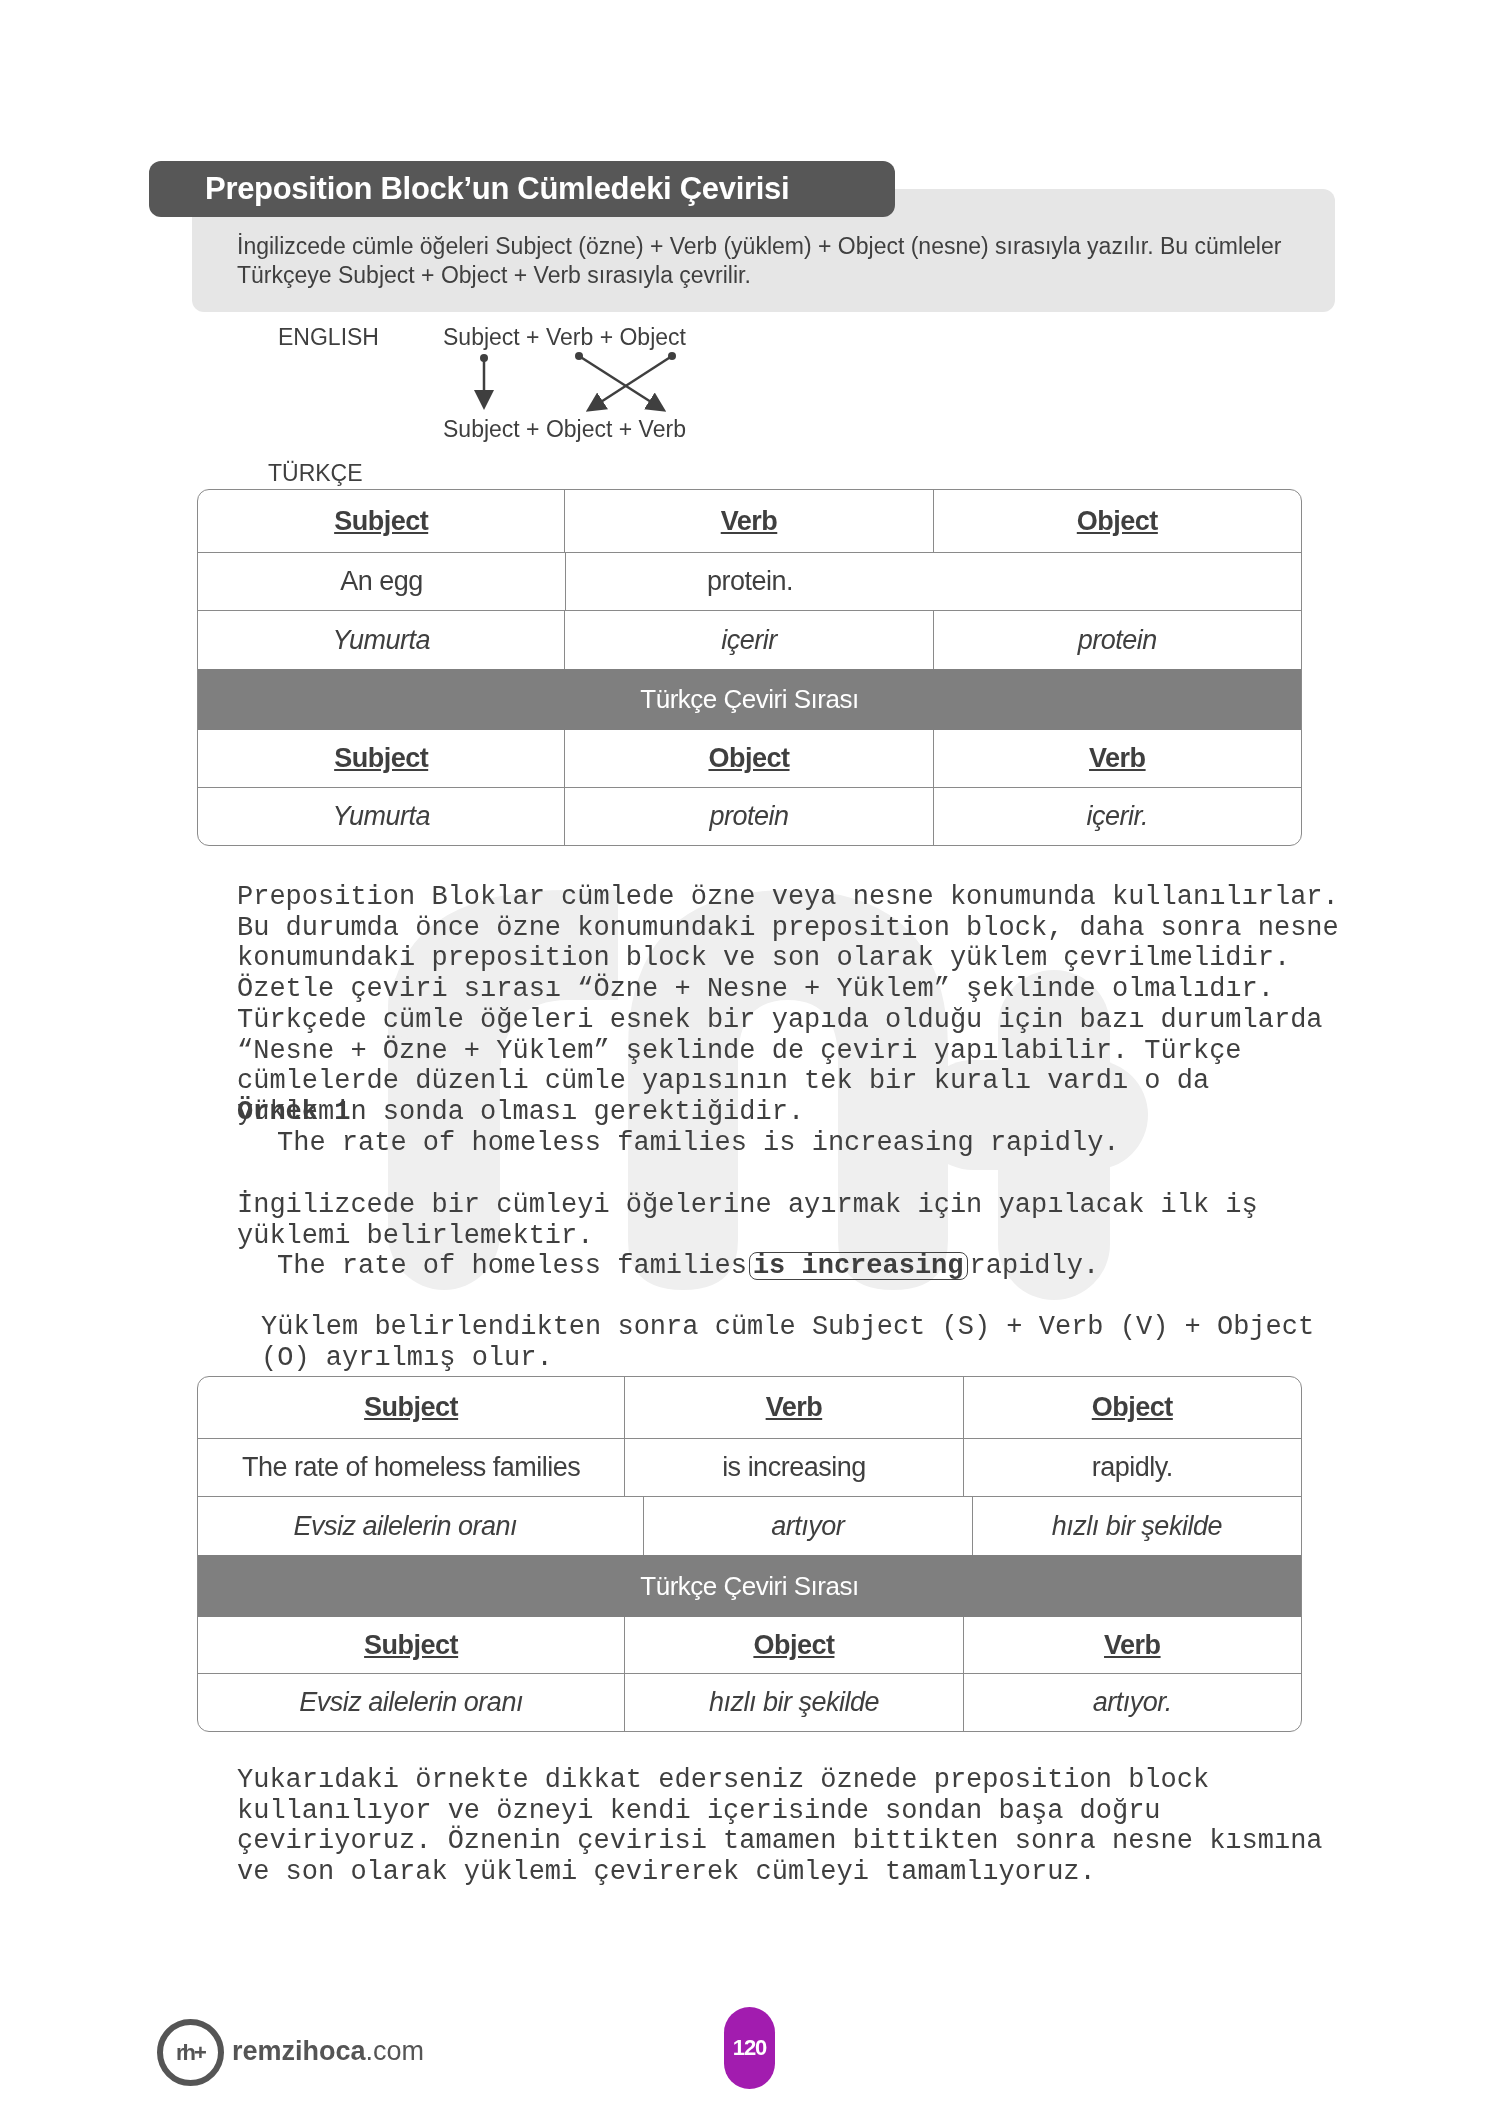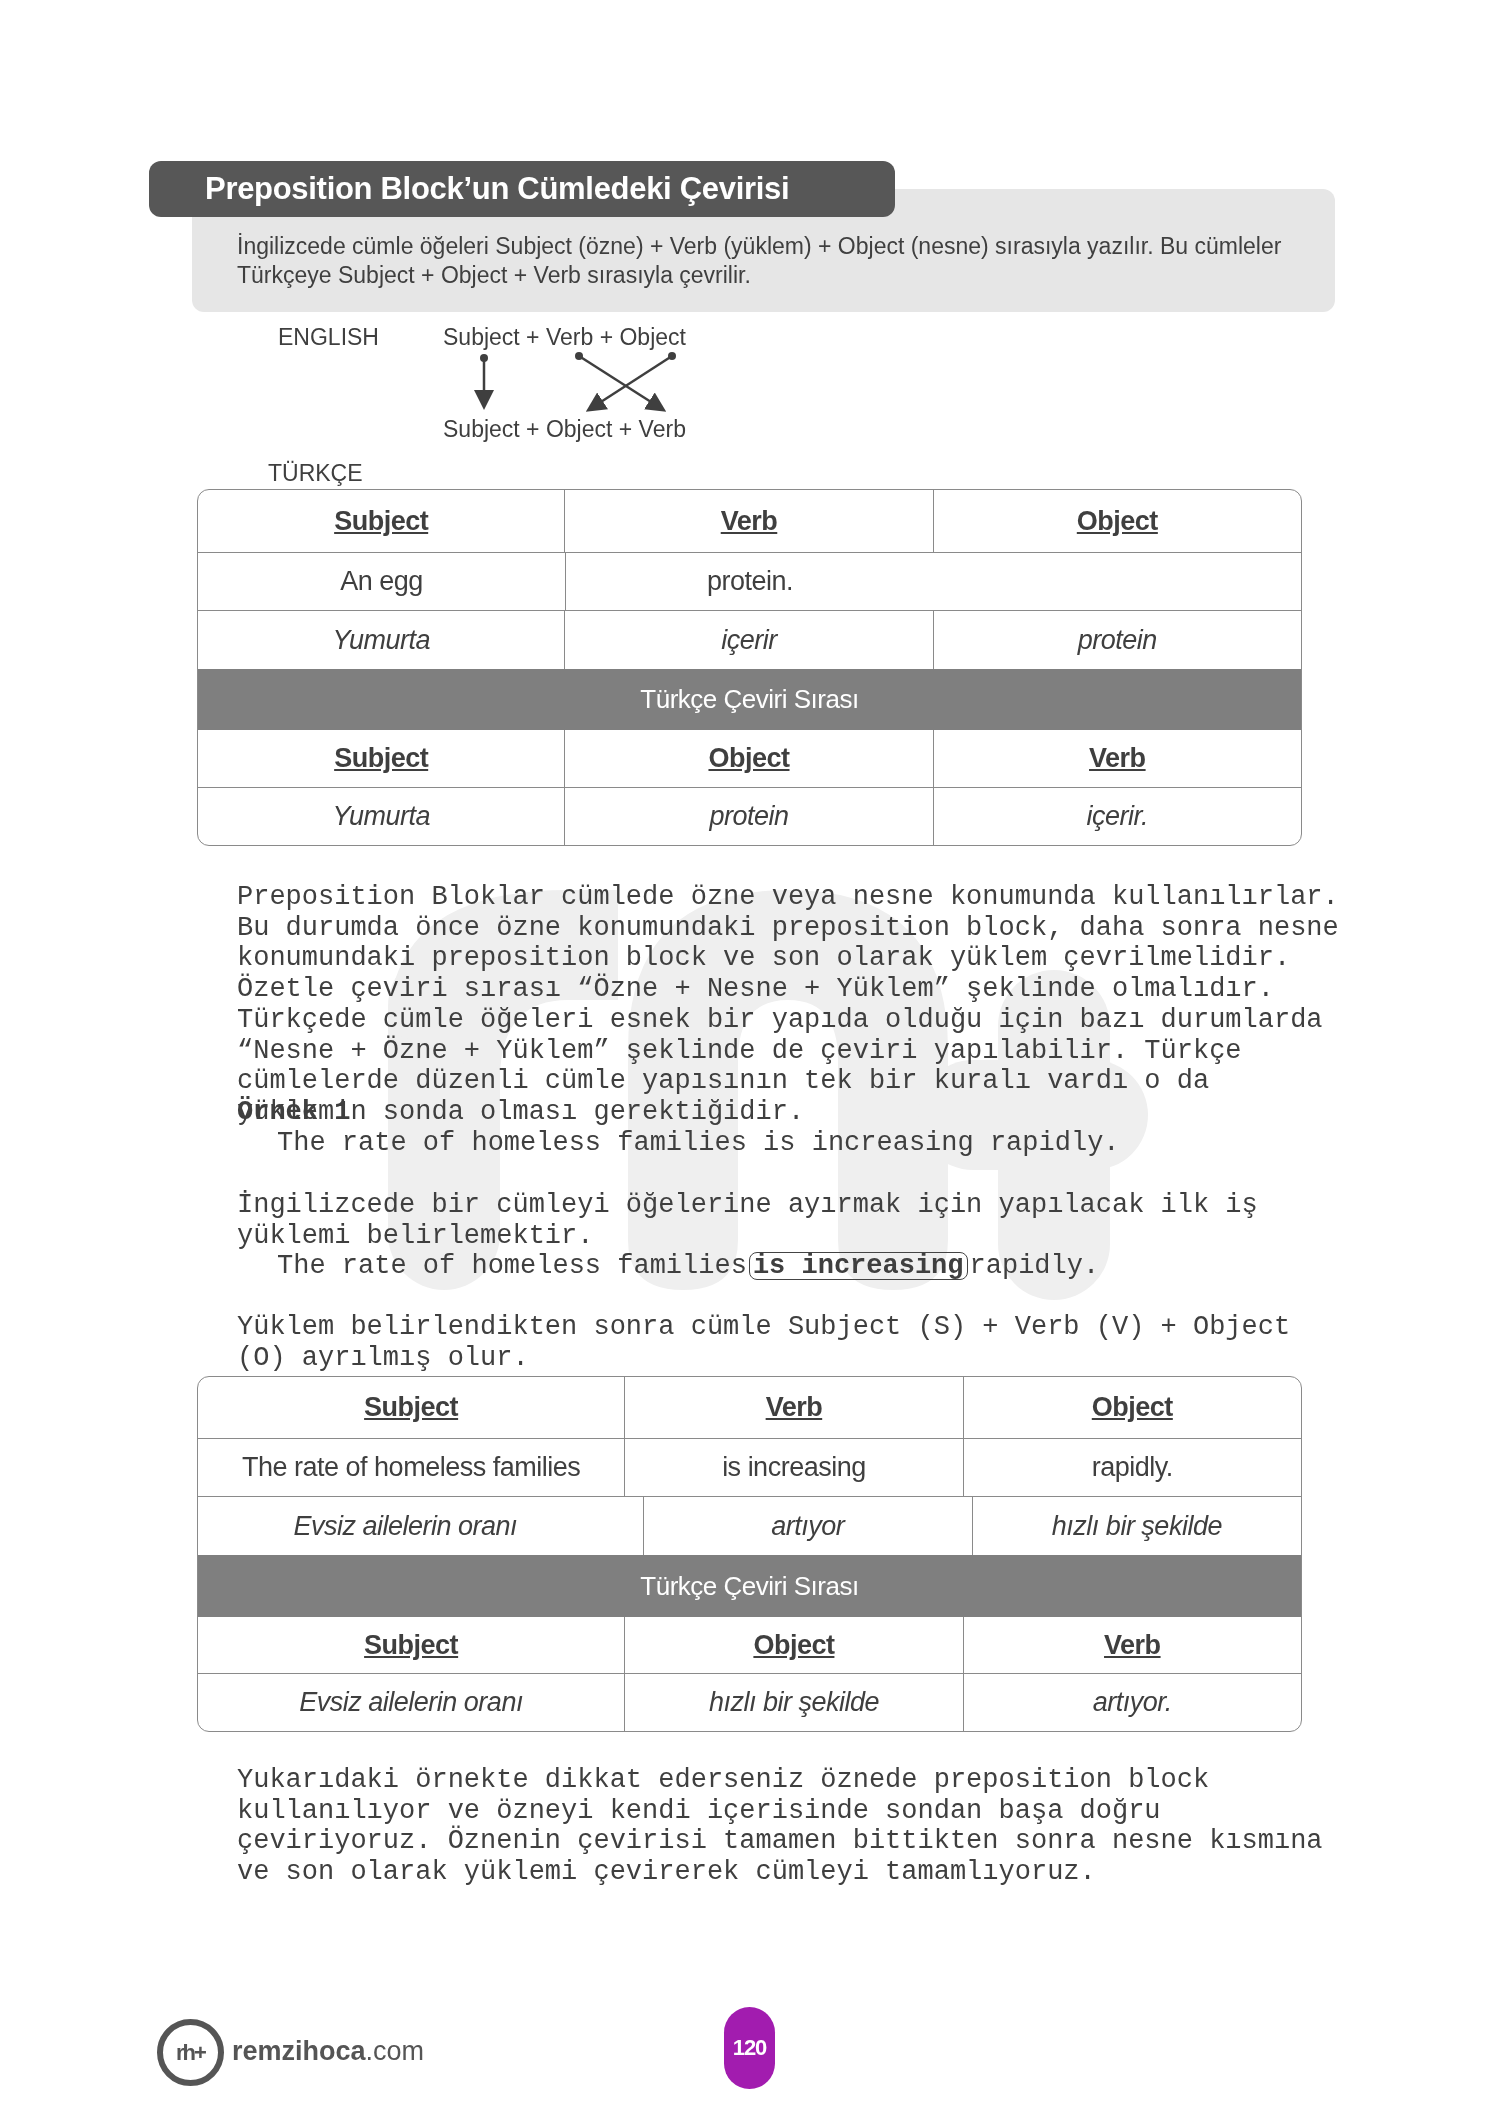--- a/index.html
+++ b/index.html
@@ -148,21 +148,21 @@
 </div>
 
 <div class="para" style="top:882px;">Preposition Bloklar cümlede özne veya nesne konumunda kullanılırlar. Bu durumda önce özne konumundaki preposition block, daha sonra nesne konumundaki preposition block ve son olarak yüklem çevrilmelidir. Özetle çeviri sırası “Özne + Nesne + Yüklem” şeklinde olmalıdır. Türkçede cümle öğeleri esnek bir yapıda olduğu için bazı durumlarda “Nesne + Özne + Yüklem” şeklinde de çeviri yapılabilir. Türkçe cümlelerde düzenli cümle yapısının tek bir kuralı vardı o da yüklemin sonda olması gerektiğidir.</div>
 
 <div class="para bold" style="top:1097px;">Örnek 1</div>
 <div class="para" style="top:1128px; left:277px;">The rate of homeless families is increasing rapidly.</div>
 <div class="para" style="top:1190px;">İngilizcede bir cümleyi öğelerine ayırmak için yapılacak ilk iş yüklemi belirlemektir.</div>
 <div class="para" style="top:1251px; left:277px;">
   <span>The rate of homeless families</span><span class="boxed">is increasing</span><span>rapidly.</span>
 </div>
-<div class="para" style="top:1312px;">Yüklem belirlendikten sonra cümle Subject (S) + Verb (V) + Object (O) ayrılmış olur.</div>
+<div class="para" style="top:1312px;margin-left:24px;">Yüklem belirlendikten sonra cümle Subject (S) + Verb (V) + Object (O) ayrılmış olur.</div>
 
 <div class="tbl" style="top:1376px;">
   <div class="row" style="height:61px;">
     <div class="cell head" style="width:427px;">Subject</div>
     <div class="cell head" style="width:338px;">Verb</div>
     <div class="cell head" style="width:338px;">Object</div>
   </div>
   <div class="row" style="height:57px;">
     <div class="cell" style="width:427px;">The rate of homeless families</div>
     <div class="cell" style="width:338px;">is increasing</div>

